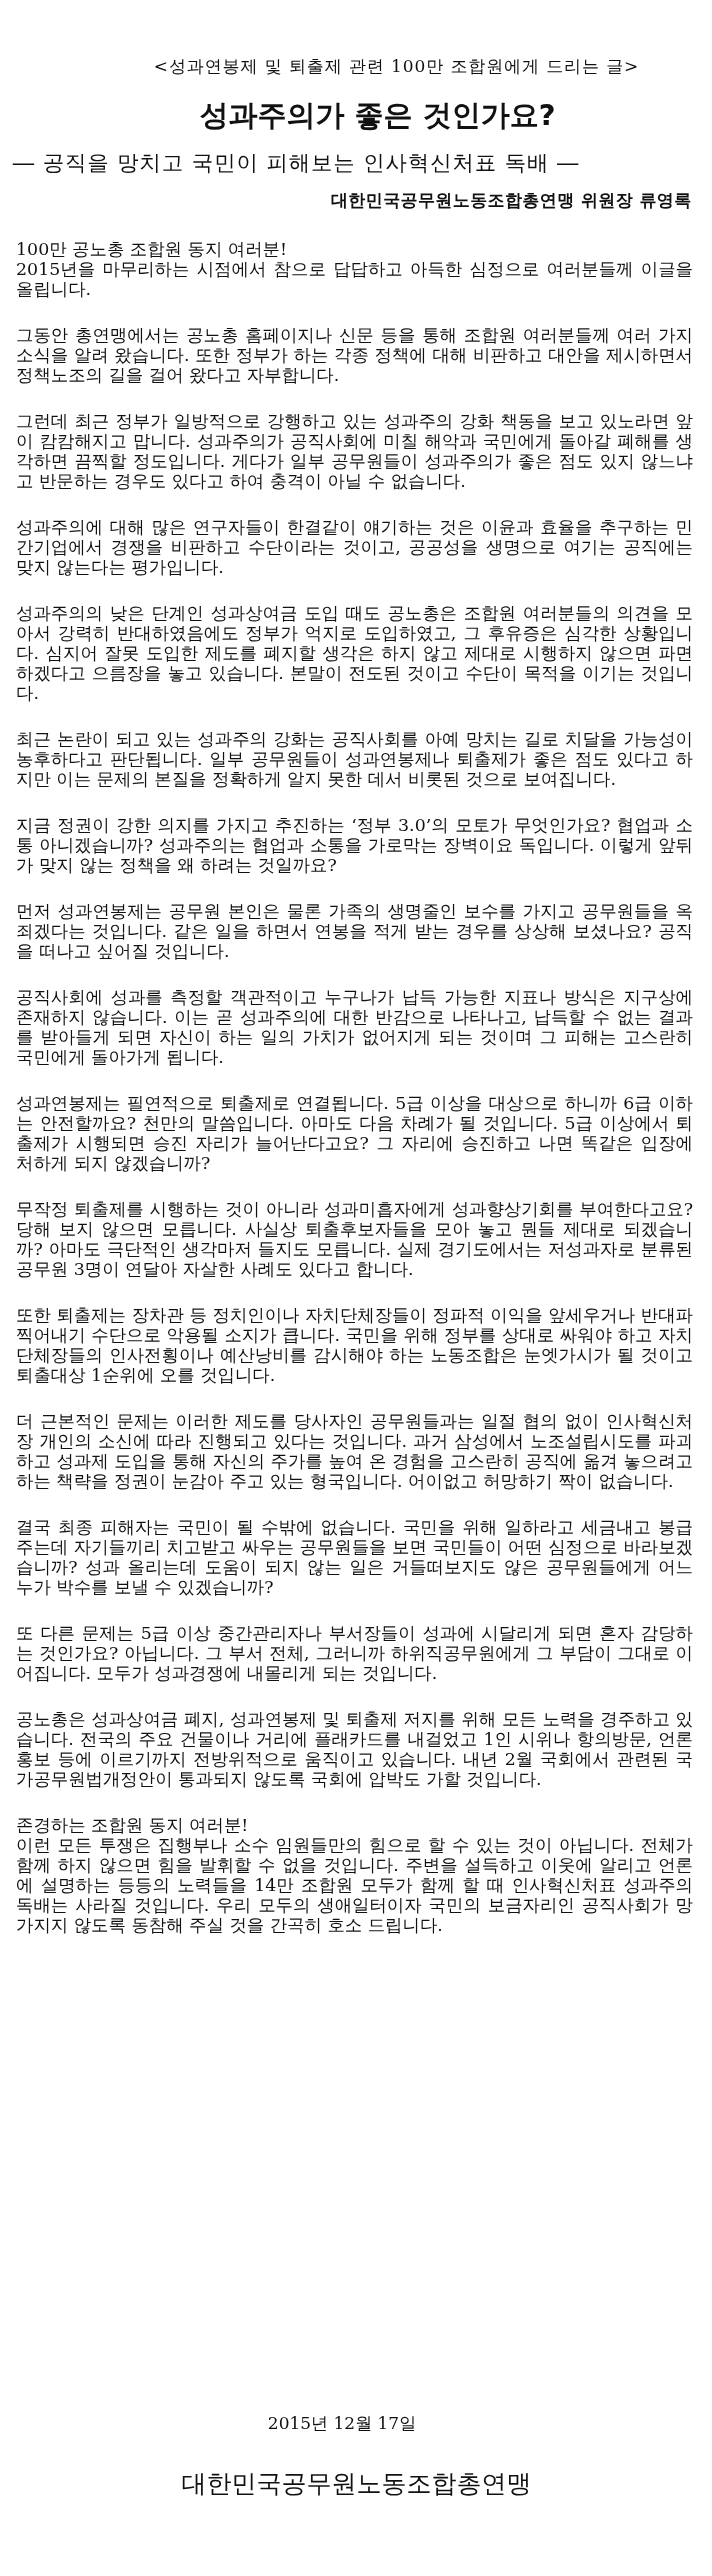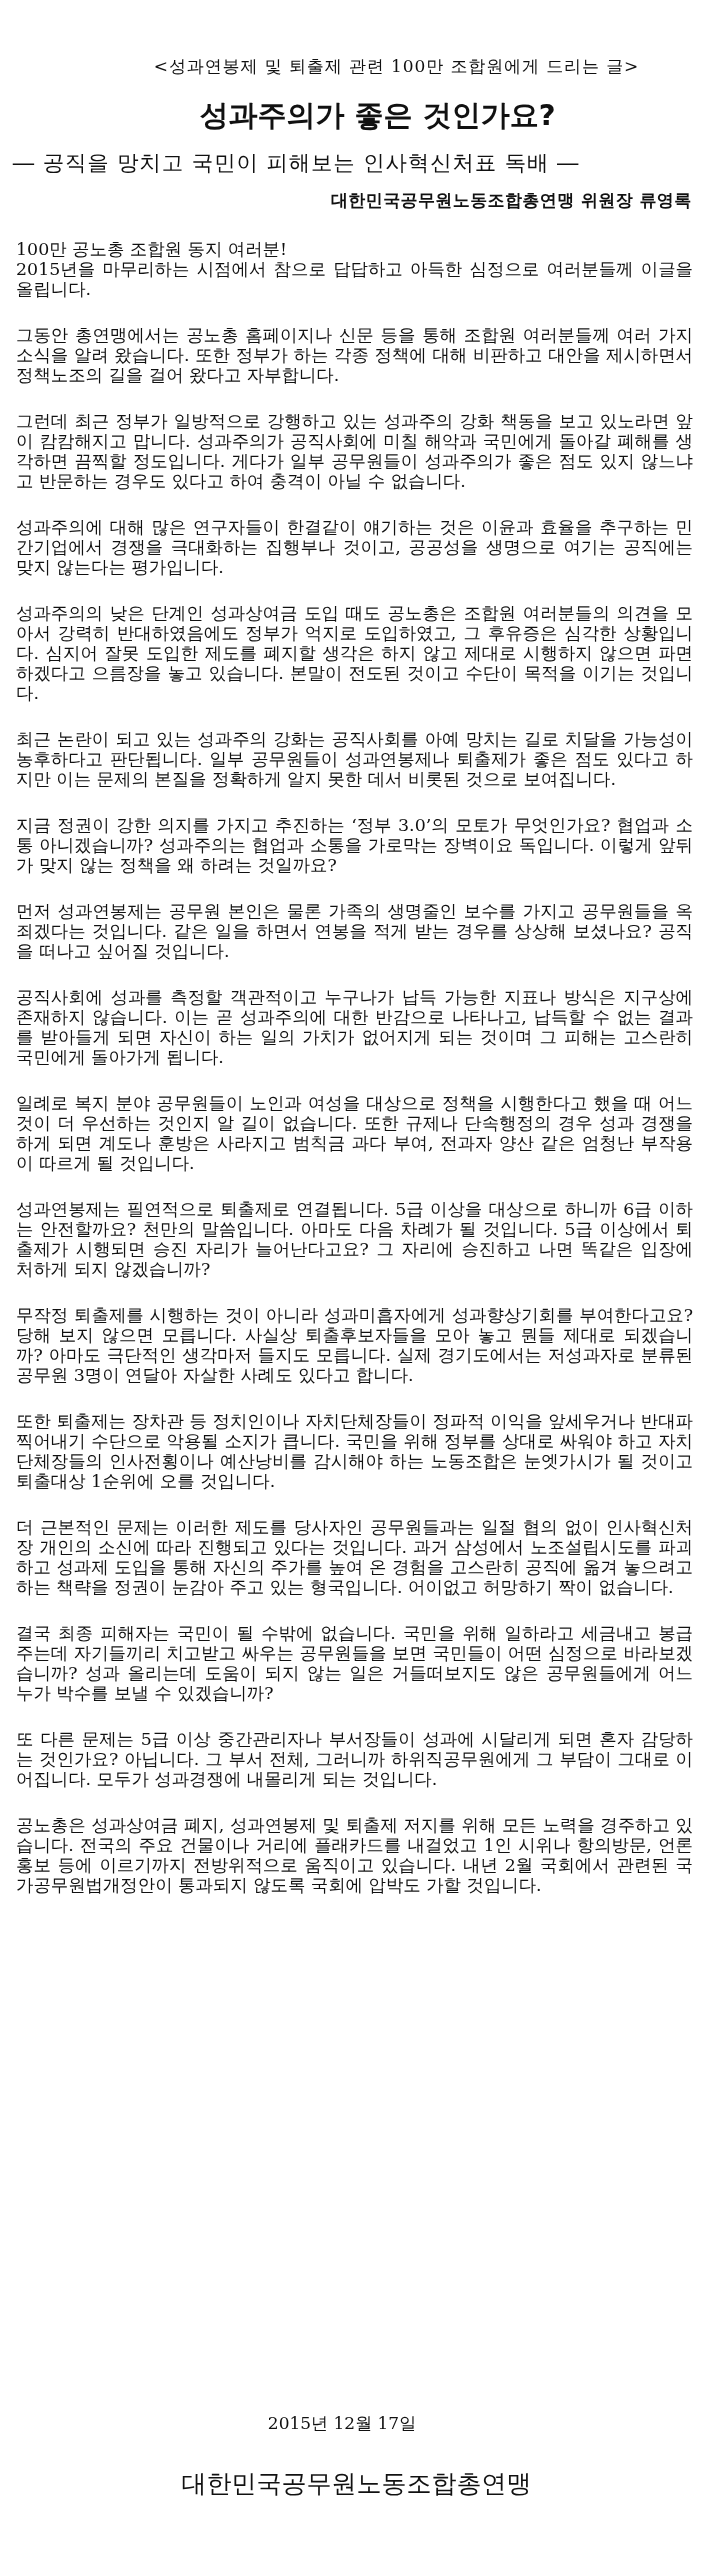--- a/index.html
+++ b/index.html
@@ -27,32 +27,32 @@
 <div class="page">
   <div class="kicker">&lt;성과연봉제 및 퇴출제 관련 100만 조합원에게 드리는 글&gt;</div>
   <div class="title">성과주의가 좋은 것인가요?</div>
   <div class="subtitle">― 공직을 망치고 국민이 피해보는 인사혁신처표 독배 ―</div>
   <div class="author">대한민국공무원노동조합총연맹 위원장 류영록</div>
 
   <div class="body">
     <p>100만 공노총 조합원 동지 여러분!<br>2015년을 마무리하는 시점에서 참으로 답답하고 아득한 심정으로 여러분들께 이글을 올립니다.</p>
     <p>그동안 총연맹에서는 공노총 홈페이지나 신문 등을 통해 조합원 여러분들께 여러 가지 소식을 알려 왔습니다. 또한 정부가 하는 각종 정책에 대해 비판하고 대안을 제시하면서 정책노조의 길을 걸어 왔다고 자부합니다.</p>
     <p>그런데 최근 정부가 일방적으로 강행하고 있는 성과주의 강화 책동을 보고 있노라면 앞이 캄캄해지고 맙니다. 성과주의가 공직사회에 미칠 해악과 국민에게 돌아갈 폐해를 생각하면 끔찍할 정도입니다. 게다가 일부 공무원들이 성과주의가 좋은 점도 있지 않느냐고 반문하는 경우도 있다고 하여 충격이 아닐 수 없습니다.</p>
-    <p>성과주의에 대해 많은 연구자들이 한결같이 얘기하는 것은 이윤과 효율을 추구하는 민간기업에서 경쟁을 극대화하는 집행부나 것이고, 공공성을 생명으로 여기는 공직에는 맞지 않는다는 평가입니다.</p>
+    <p>성과주의에 대해 많은 연구자들이 한결같이 얘기하는 것은 이윤과 효율을 추구하는 민간기업에서 경쟁을 비판하고 수단이라는 것이고, 공공성을 생명으로 여기는 공직에는 맞지 않는다는 평가입니다.</p>
     <p>성과주의의 낮은 단계인 성과상여금 도입 때도 공노총은 조합원 여러분들의 의견을 모아서 강력히 반대하였음에도 정부가 억지로 도입하였고, 그 후유증은 심각한 상황입니다. 심지어 잘못 도입한 제도를 폐지할 생각은 하지 않고 제대로 시행하지 않으면 파면하겠다고 으름장을 놓고 있습니다. 본말이 전도된 것이고 수단이 목적을 이기는 것입니다.</p>
     <p>최근 논란이 되고 있는 성과주의 강화는 공직사회를 아예 망치는 길로 치달을 가능성이 농후하다고 판단됩니다. 일부 공무원들이 성과연봉제나 퇴출제가 좋은 점도 있다고 하지만 이는 문제의 본질을 정확하게 알지 못한 데서 비롯된 것으로 보여집니다.</p>
     <p>지금 정권이 강한 의지를 가지고 추진하는 ‘정부 3.0’의 모토가 무엇인가요? 협업과 소통 아니겠습니까? 성과주의는 협업과 소통을 가로막는 장벽이요 독입니다. 이렇게 앞뒤가 맞지 않는 정책을 왜 하려는 것일까요?</p>
     <p>먼저 성과연봉제는 공무원 본인은 물론 가족의 생명줄인 보수를 가지고 공무원들을 옥죄겠다는 것입니다. 같은 일을 하면서 연봉을 적게 받는 경우를 상상해 보셨나요? 공직을 떠나고 싶어질 것입니다.</p>
     <p>공직사회에 성과를 측정할 객관적이고 누구나가 납득 가능한 지표나 방식은 지구상에 존재하지 않습니다. 이는 곧 성과주의에 대한 반감으로 나타나고, 납득할 수 없는 결과를 받아들게 되면 자신이 하는 일의 가치가 없어지게 되는 것이며 그 피해는 고스란히 국민에게 돌아가게 됩니다.</p>
-    <p>일례로 복지 분야 공무원들이 노인과 여성을 대상으로 정책을 시행한다고 했을 때 어느 것이 더 우선하는 것인지 알 길이 없습니다. 또한 규제나 단속행정의 경우 성과 경쟁을 하게 되면 계도나 훈방은 사라지고 범칙금 과다 부여, 전과자 양산 같은 엄청난 부작용이 따르게 될 것입니다.</p>
     <p>성과연봉제는 필연적으로 퇴출제로 연결됩니다. 5급 이상을 대상으로 하니까 6급 이하는 안전할까요? 천만의 말씀입니다. 아마도 다음 차례가 될 것입니다. 5급 이상에서 퇴출제가 시행되면 승진 자리가 늘어난다고요? 그 자리에 승진하고 나면 똑같은 입장에 처하게 되지 않겠습니까?</p>
     <p>무작정 퇴출제를 시행하는 것이 아니라 성과미흡자에게 성과향상기회를 부여한다고요? 당해 보지 않으면 모릅니다. 사실상 퇴출후보자들을 모아 놓고 뭔들 제대로 되겠습니까? 아마도 극단적인 생각마저 들지도 모릅니다. 실제 경기도에서는 저성과자로 분류된 공무원 3명이 연달아 자살한 사례도 있다고 합니다.</p>
     <p>또한 퇴출제는 장차관 등 정치인이나 자치단체장들이 정파적 이익을 앞세우거나 반대파 찍어내기 수단으로 악용될 소지가 큽니다. 국민을 위해 정부를 상대로 싸워야 하고 자치단체장들의 인사전횡이나 예산낭비를 감시해야 하는 노동조합은 눈엣가시가 될 것이고 퇴출대상 1순위에 오를 것입니다.</p>
     <p>더 근본적인 문제는 이러한 제도를 당사자인 공무원들과는 일절 협의 없이 인사혁신처장 개인의 소신에 따라 진행되고 있다는 것입니다. 과거 삼성에서 노조설립시도를 파괴하고 성과제 도입을 통해 자신의 주가를 높여 온 경험을 고스란히 공직에 옮겨 놓으려고 하는 책략을 정권이 눈감아 주고 있는 형국입니다. 어이없고 허망하기 짝이 없습니다.</p>
     <p>결국 최종 피해자는 국민이 될 수밖에 없습니다. 국민을 위해 일하라고 세금내고 봉급 주는데 자기들끼리 치고받고 싸우는 공무원들을 보면 국민들이 어떤 심정으로 바라보겠습니까? 성과 올리는데 도움이 되지 않는 일은 거들떠보지도 않은 공무원들에게 어느 누가 박수를 보낼 수 있겠습니까?</p>
     <p>또 다른 문제는 5급 이상 중간관리자나 부서장들이 성과에 시달리게 되면 혼자 감당하는 것인가요? 아닙니다. 그 부서 전체, 그러니까 하위직공무원에게 그 부담이 그대로 이어집니다. 모두가 성과경쟁에 내몰리게 되는 것입니다.</p>
     <p>공노총은 성과상여금 폐지, 성과연봉제 및 퇴출제 저지를 위해 모든 노력을 경주하고 있습니다. 전국의 주요 건물이나 거리에 플래카드를 내걸었고 1인 시위나 항의방문, 언론 홍보 등에 이르기까지 전방위적으로 움직이고 있습니다. 내년 2월 국회에서 관련된 국가공무원법개정안이 통과되지 않도록 국회에 압박도 가할 것입니다.</p>
+    <p>존경하는 조합원 동지 여러분!<br>이런 모든 투쟁은 집행부나 소수 임원들만의 힘으로 할 수 있는 것이 아닙니다. 전체가 함께 하지 않으면 힘을 발휘할 수 없을 것입니다. 주변을 설득하고 이웃에 알리고 언론에 설명하는 등등의 노력들을 14만 조합원 모두가 함께 할 때 인사혁신처표 성과주의 독배는 사라질 것입니다. 우리 모두의 생애일터이자 국민의 보금자리인 공직사회가 망가지지 않도록 동참해 주실 것을 간곡히 호소 드립니다.</p>
   </div>
 
   <div class="date">2015년 12월 17일</div>
   <div class="org">대한민국공무원노동조합총연맹</div>
 </div>
 
 
 </body></html>

